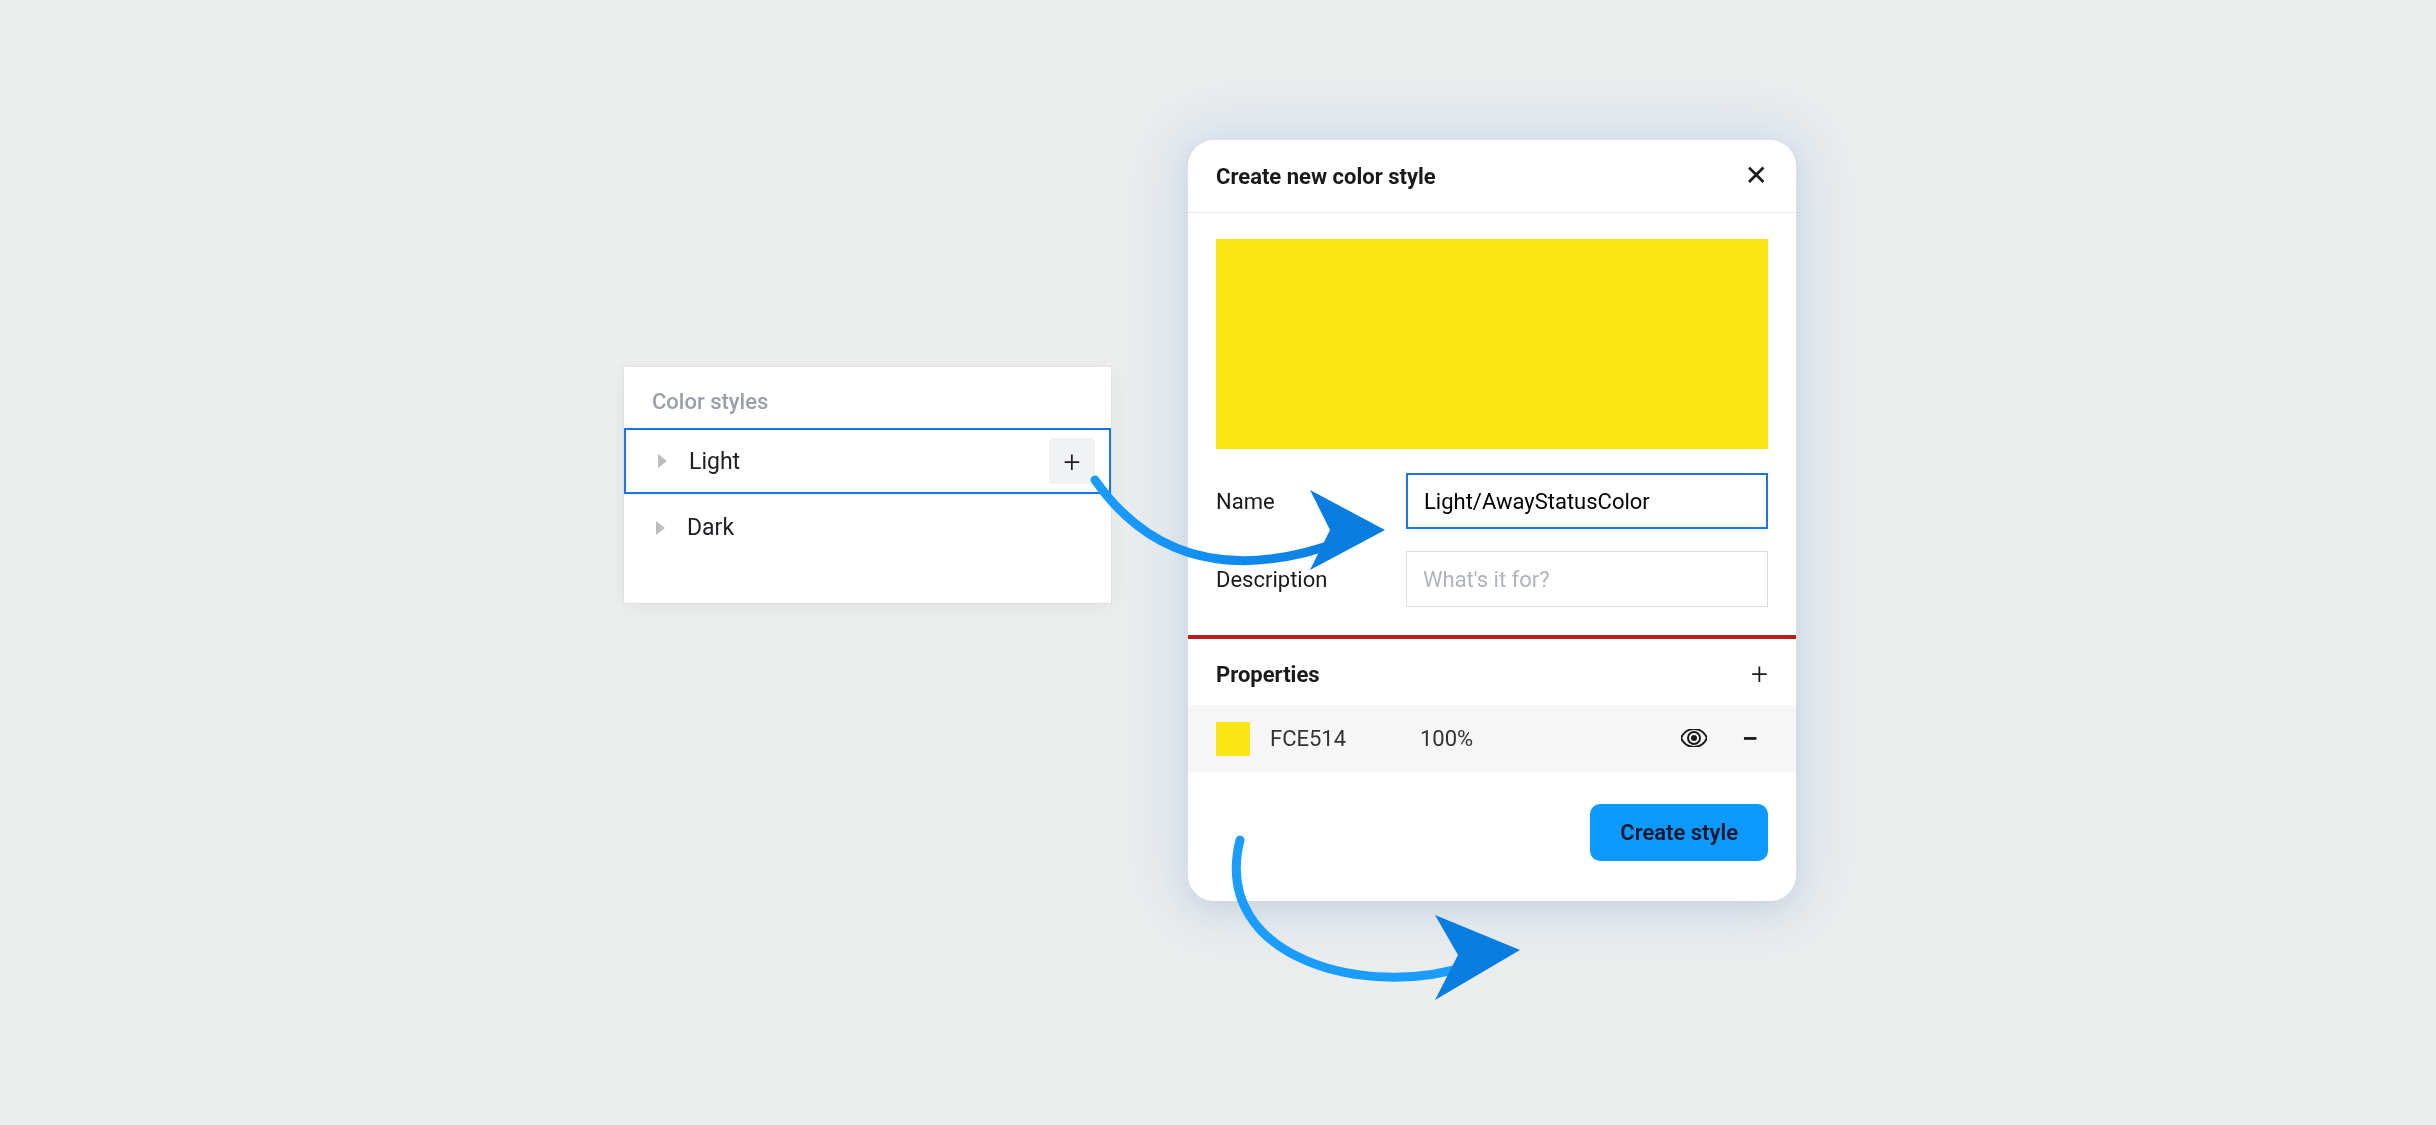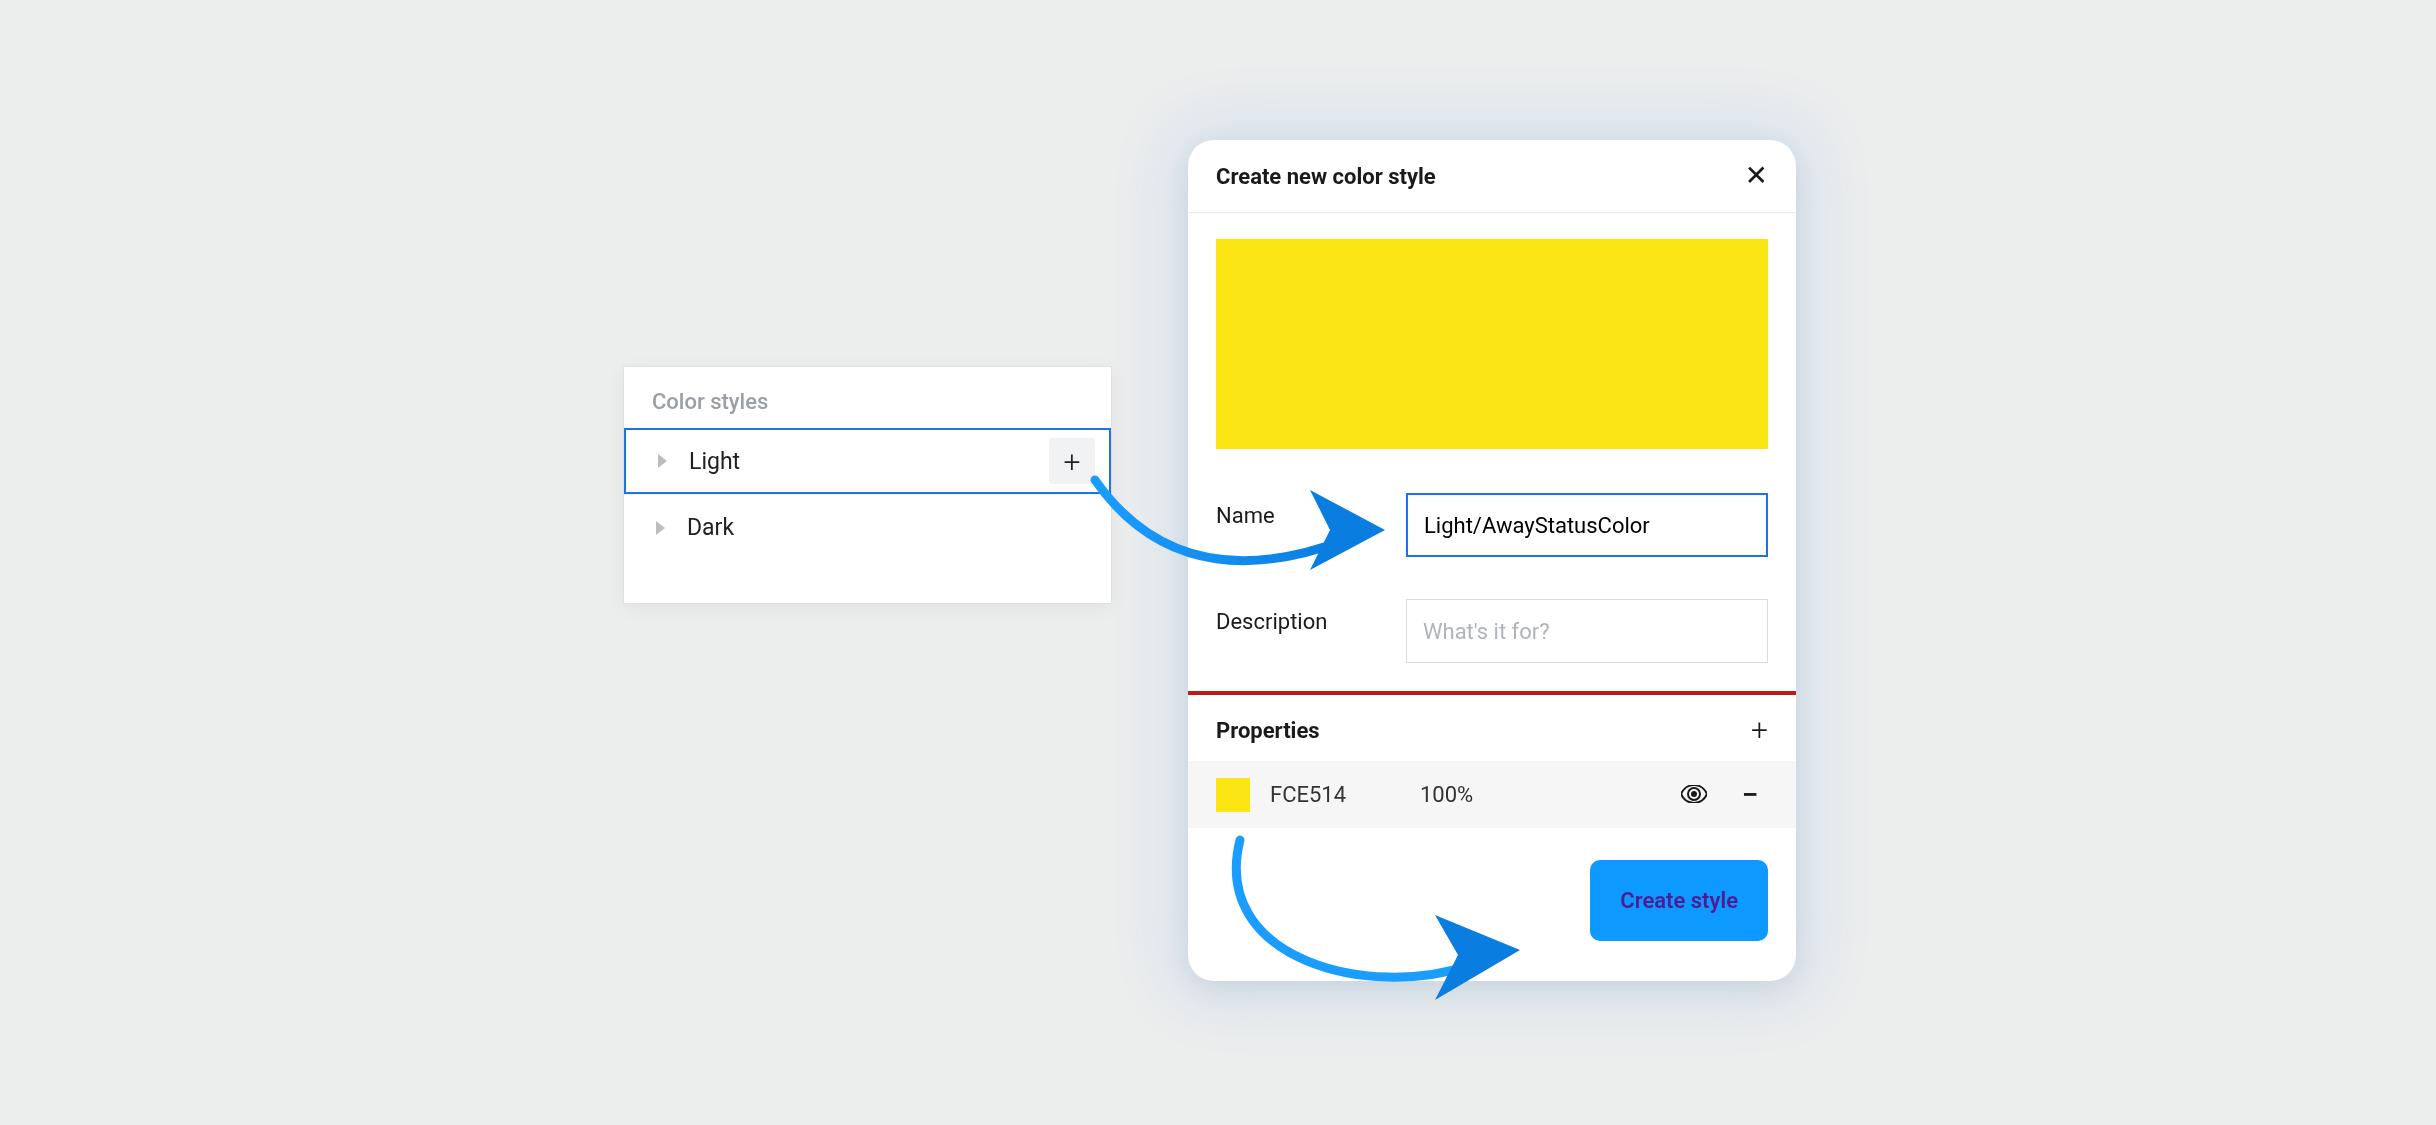--- a/index.html
+++ b/index.html
@@ -102,27 +102,26 @@
       margin-bottom: 22px;
     }
     .field-row:last-child { margin-bottom: 0; }
     .field-label {
       width: 190px;
       font-size: 22px;
       color: #1a1a1a;
     }
     .field-input {
       flex: 1;
-      height: 64px;
+      height: 56px;
       border: 1px solid #dadce0;
       padding: 0 16px;
       font-size: 22px;
       font-family: inherit;
       outline: none;
-      margin-top: 20px;
     }
     .field-input.focused {
       border: 2px solid #1a73e8;
     }
     .field-input::placeholder { color: #b0b4b9; }
 
     .dlg-props {
       padding: 20px 28px 0;
     }
     .props-hdr {
@@ -167,25 +166,25 @@
     }
     .minus-icon { font-size: 30px; font-weight: 500; margin-left: 20px; }
 
     .dlg-footer {
       display: flex;
       justify-content: flex-end;
       padding: 32px 28px 40px;
     }
     .create-btn {
       background: #0d99ff;
-      color: #4c1d95;
+      color: #0f172a;
       border: none;
       font-size: 22px;
       font-weight: 600;
-      padding: 28px 30px;
+      padding: 16px 30px;
       border-radius: 10px;
       cursor: pointer;
       font-family: inherit;
       margin-left: 8px;
     }
 
     
     .arrow {
       position: absolute;
       pointer-events: none;

